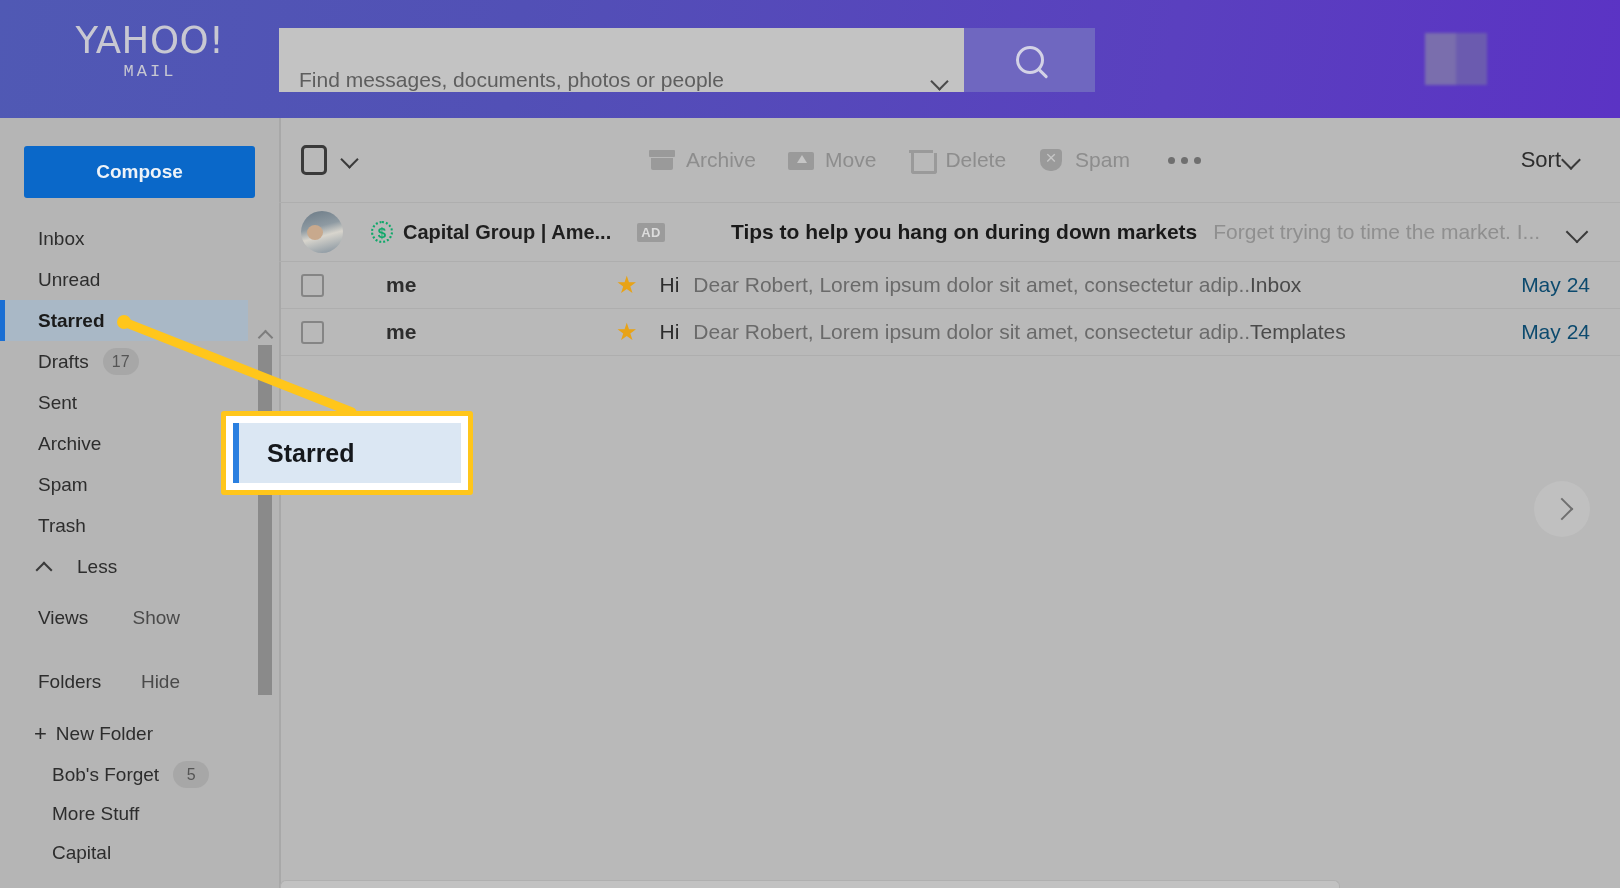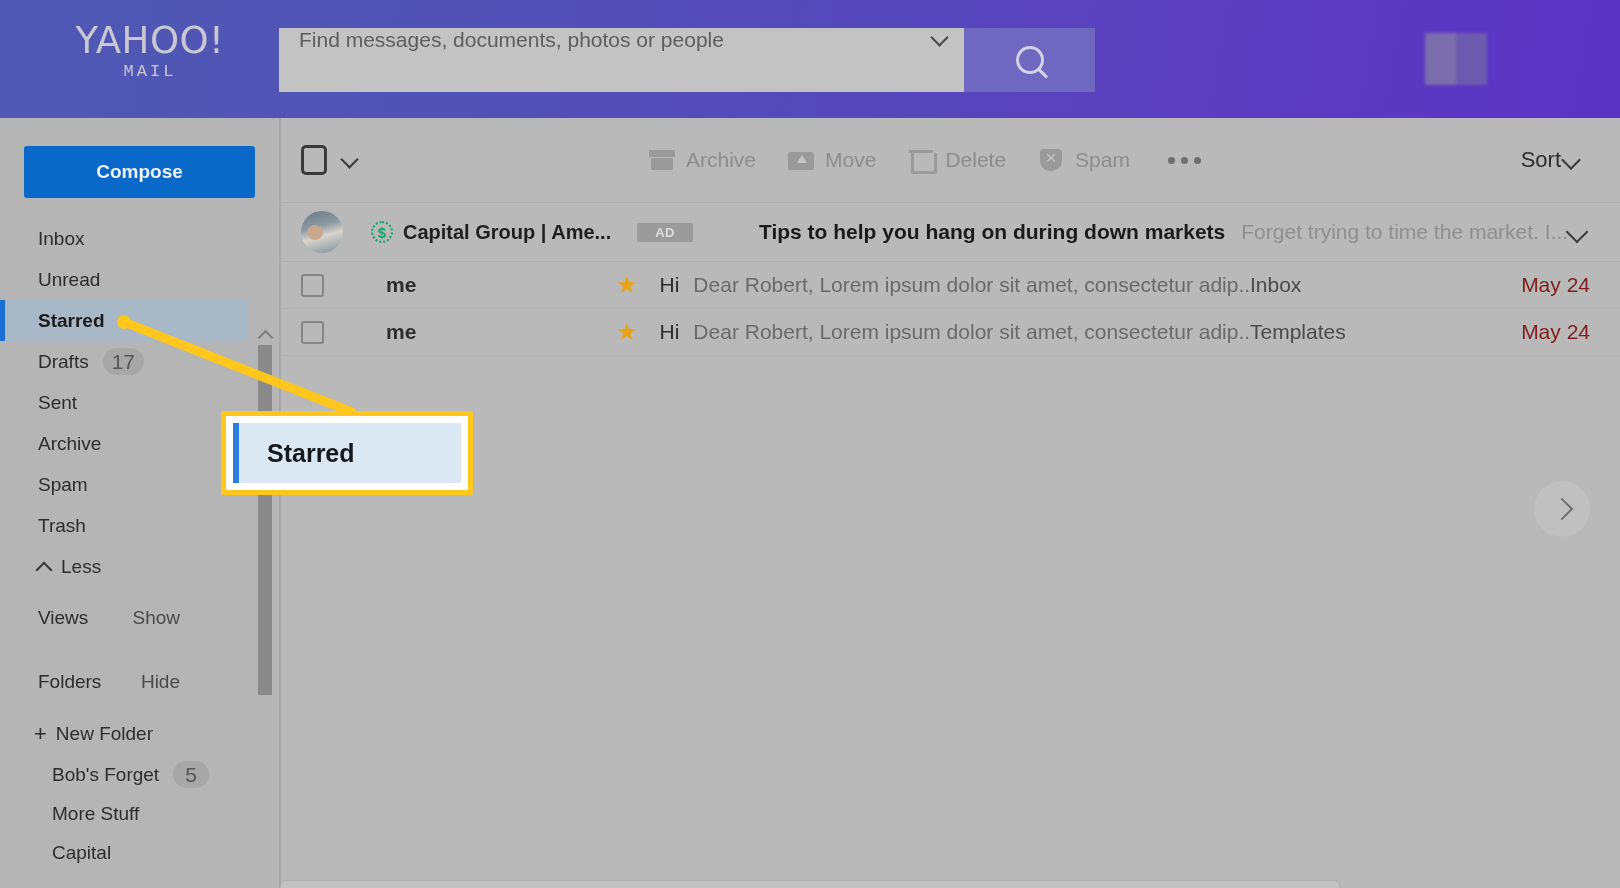--- a/index.html
+++ b/index.html
@@ -26,22 +26,22 @@
   }
   .logo-mail {
     font-size: 17px; letter-spacing: 3px; color: #c8c8d2; margin-top: 4px;
     font-family: Liberation Mono, monospace;
   }
   .search-wrap {
     position: absolute; left: 279px; top: 28px; width: 816px; height: 64px;
     display: flex;
   }
   .search-box {
-    flex: 1; background: #c3c3c3; display: flex; align-items: flex-start;
-    padding: 0 14px 13px 20px;
+    flex: 1; background: #c3c3c3; display: flex; align-items: flex-end;
+    padding: 0 14px 0 20px;
   }
   .search-input {
     flex: 1; border: 0; background: transparent; outline: none;
     font-family: "Liberation Sans", sans-serif; font-size: 21px; color: #585858;
   }
   .search-input::placeholder { color: #5e5e5e; opacity: 1; }
   .chev-sm {
     width: 20px; height: 20px; position: relative; flex: 0 0 20px; margin-left: 8px;
   }
   .chev-sm::before {
@@ -88,26 +88,26 @@
   }
   .nav-item.active {
     background: #a9b8c6; font-weight: bold; color: #1a1a1a;
   }
   .nav-item.active::before {
     content: ""; position: absolute; left: 0; top: 0; bottom: 0; width: 5px;
     background: #1a6fd4;
   }
   .badge {
     margin-left: 14px; min-width: 36px; height: 27px; border-radius: 14px;
-    background: rgba(150,150,150,.45); color: #555; font-size: 21px;
+    background: rgba(150,150,150,.45); color: #555; font-size: 16px;
     display: inline-flex; align-items: center; justify-content: center;
     padding: 0 9px;
   }
   .nav-less {
-    height: 41px; display: flex; align-items: center; gap: 10px;
+    height: 41px; display: flex; align-items: center; gap: 26px;
     padding-left: 38px; font-size: 19px; color: #2d2d2d; cursor: pointer;
   }
   .caret-up {
     width: 13px; height: 13px; position: relative; display: inline-block;
   }
   .caret-up::before {
     content: ""; position: absolute; left: 0; top: 4px; width: 10px; height: 10px;
     border-left: 2.4px solid #3a3a3a; border-top: 2.4px solid #3a3a3a;
     transform: rotate(45deg);
   }
@@ -240,21 +240,21 @@
     font-size: 20px; font-weight: bold; color: #1f1f1f;
   }
   .dollar-ic {
     width: 22px; height: 22px; border-radius: 50%; flex: 0 0 22px;
     border: 2px dotted #0fa86a; color: #0fa86a; font-size: 15px; font-weight: bold;
     display: flex; align-items: center; justify-content: center;
   }
   .ad-badge {
     margin-left: 16px; background: #9b9b9b; color: #dcdcdc;
     font-size: 13px; font-weight: bold; letter-spacing: .5px;
-    padding: 2px 18px; border-radius: 2px;
+    padding: 2px 4px; border-radius: 2px;
   }
   .ad-subject {
     margin-left: 66px; font-size: 21px; font-weight: bold; color: #1a1a1a;
     white-space: nowrap;
   }
   .ad-preview {
     margin-left: 16px; font-size: 21px; color: #8f8f8f; white-space: nowrap;
     overflow: hidden;
   }
   .ad-chev {
@@ -285,21 +285,21 @@
     margin-left: 22px; font-size: 21px; color: #2d2d2d; white-space: nowrap;
   }
   .prev {
     margin-left: 14px; font-size: 21px; color: #6a6a6a; white-space: nowrap;
     flex: 1; overflow: hidden;
   }
   .fold {
     width: 230px; font-size: 21px; color: #4a4a4a; flex: 0 0 230px;
   }
   .date {
-    font-size: 21px; color: #7f1d1d; text-align: right; flex: 0 0 110px;
+    font-size: 21px; color: #0c4a6e; text-align: right; flex: 0 0 110px;
   }
 
   .next-btn {
     position: absolute; right: 30px; top: 363px; width: 56px; height: 56px;
     border-radius: 50%; background: rgba(255,255,255,.10); cursor: pointer;
   }
   .next-btn::before {
     content: ""; position: absolute; left: 20px; top: 20px; width: 14px; height: 14px;
     border-right: 2.6px solid #6f6f6f; border-bottom: 2.6px solid #6f6f6f;
     transform: rotate(-45deg);

